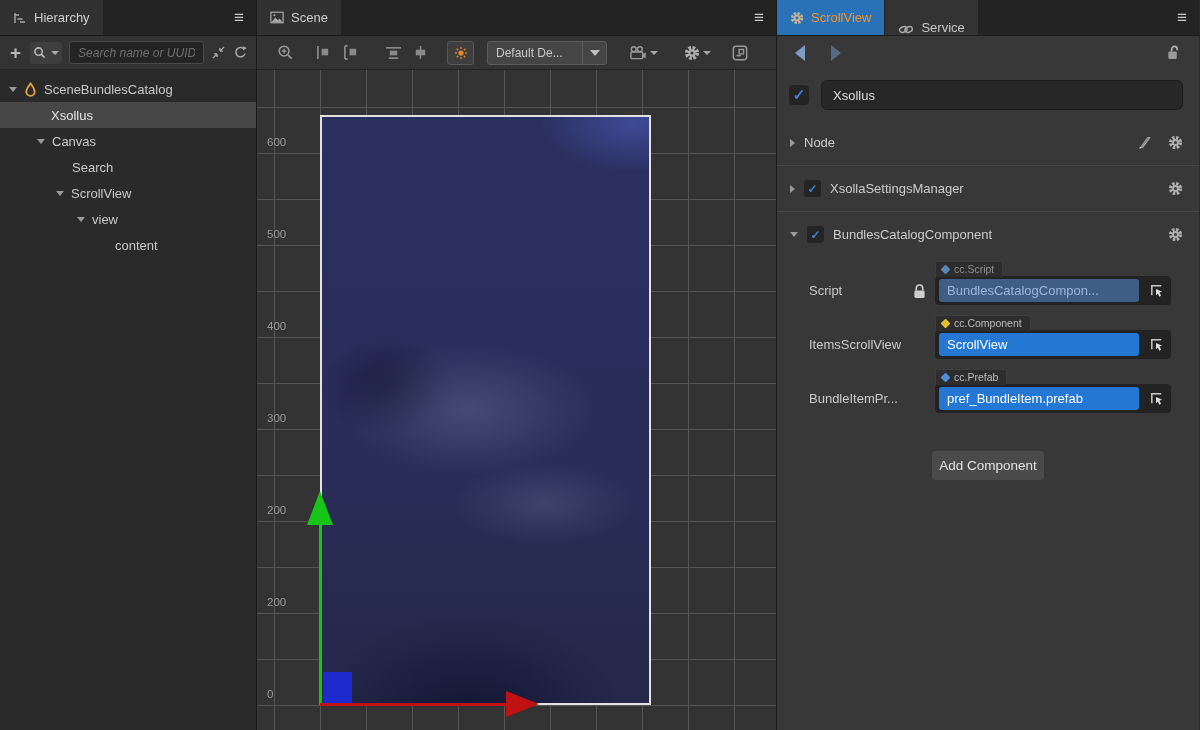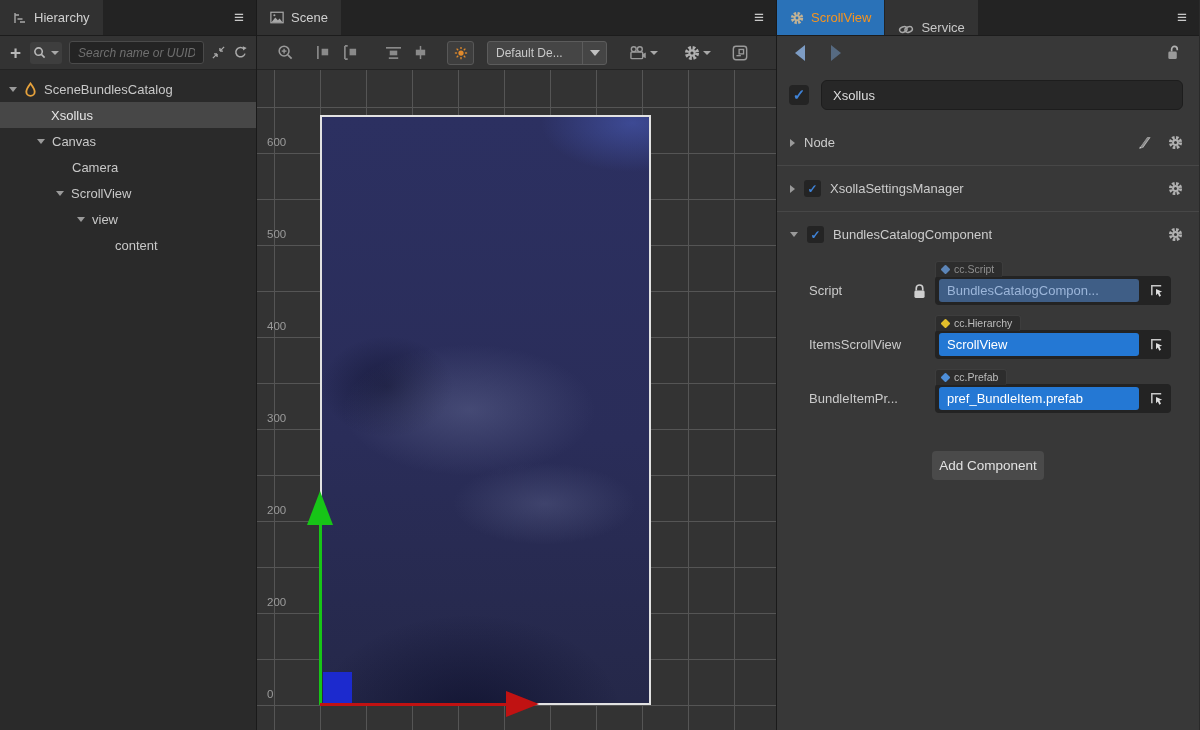--- a/index.html
+++ b/index.html
@@ -146,21 +146,21 @@
         <span>SceneBundlesCatalog</span>
       </div>
       <div class="trow selected pl1t">
         <span>Xsollus</span>
       </div>
       <div class="trow pl1">
         <span class="tri-d"></span>
         <span>Canvas</span>
       </div>
       <div class="trow pl2t">
-        <span>Camera</span>
+        <span>Search</span>
       </div>
       <div class="trow pl2">
         <span class="tri-d"></span>
         <span>ScrollView</span>
       </div>
       <div class="trow pl3">
         <span class="tri-d"></span>
         <span>view</span>
       </div>
       <div class="trow pl4t">
@@ -400,21 +400,21 @@
         </span>
       </span>
     </div>
 
     <div class="prop">
       <span class="prop-label">ItemsScrollView</span>
       <span class="lock-slot"></span>
       <span class="field-col">
         <span class="tag">
           <span class="dot" style="background:#e3bf2b"></span>
-          <span>cc.Hierarchy</span>
+          <span>cc.Component</span>
         </span>
         <span class="ref">
           <span class="ref-val">ScrollView</span>
           <span class="picker">
             <svg width="15" height="15" viewBox="0 0 16 16">
                 <path d="M3 13V3h10" fill="none" stroke="#c8c8c8" stroke-width="1.6"></path>
                 <polygon points="7.5,6.5 14,9.2 11.1,10.2 12.8,13.6 11,14.6 9.4,11.3 7.5,13" fill="#e0e0e0"></polygon>
               </svg>
           </span>
         </span>

